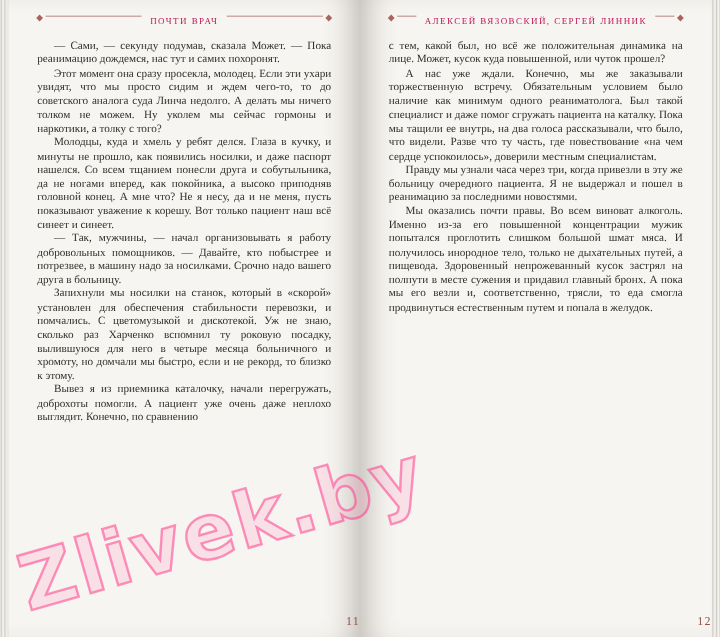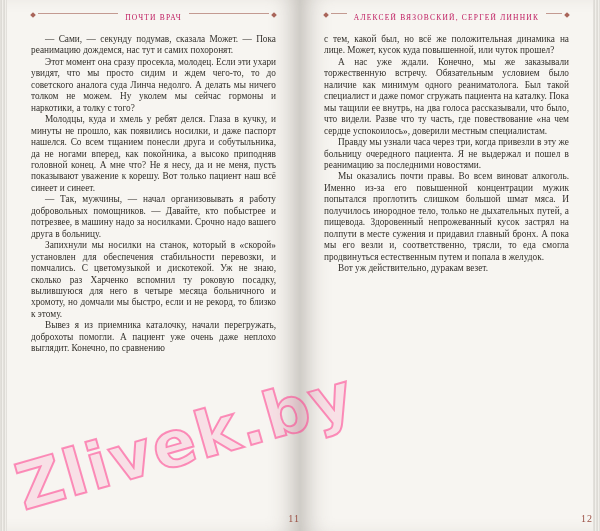--- a/index.html
+++ b/index.html
@@ -89,21 +89,20 @@
       <span class="rule"></span>
       <span class="title">АЛЕКСЕЙ ВЯЗОВСКИЙ, СЕРГЕЙ ЛИННИК</span>
       <span class="rule"></span>
       <span class="orn"></span>
     </div>
     <div class="body-text">
       <p class="no-indent">с тем, какой был, но всё же положительная динамика на лице. Может, кусок куда повышенной, или чуток прошел?</p>
       <p>А нас уже ждали. Конечно, мы же заказывали торжественную встречу. Обязательным условием было наличие как минимум одного реаниматолога. Был такой специалист и даже помог сгружать пациента на каталку. Пока мы тащили ее внутрь, на два голоса рассказывали, что было, что видели. Разве что ту часть, где повествование «на чем сердце успокоилось», доверили местным специалистам.</p>
       <p>Правду мы узнали часа через три, когда привезли в эту же больницу очередного пациента. Я не выдержал и пошел в реанимацию за последними новостями.</p>
       <p>Мы оказались почти правы. Во всем виноват алкоголь. Именно из-за его повышенной концентрации мужик попытался проглотить слишком большой шмат мяса. И получилось инородное тело, только не дыхательных путей, а пищевода. Здоровенный непрожеванный кусок застрял на полпути в месте сужения и придавил главный бронх. А пока мы его везли и, соответственно, трясли, то еда смогла продвинуться естественным путем и попала в желудок.</p>
-      <p>Вот уж действительно, дуракам везет.</p>
     </div>
     <div class="page-number">12</div>
   </div>
 
   <div class="page-edge"></div>
 
   <div class="watermark">Zlivek.by</div>
 
 </div>
 

